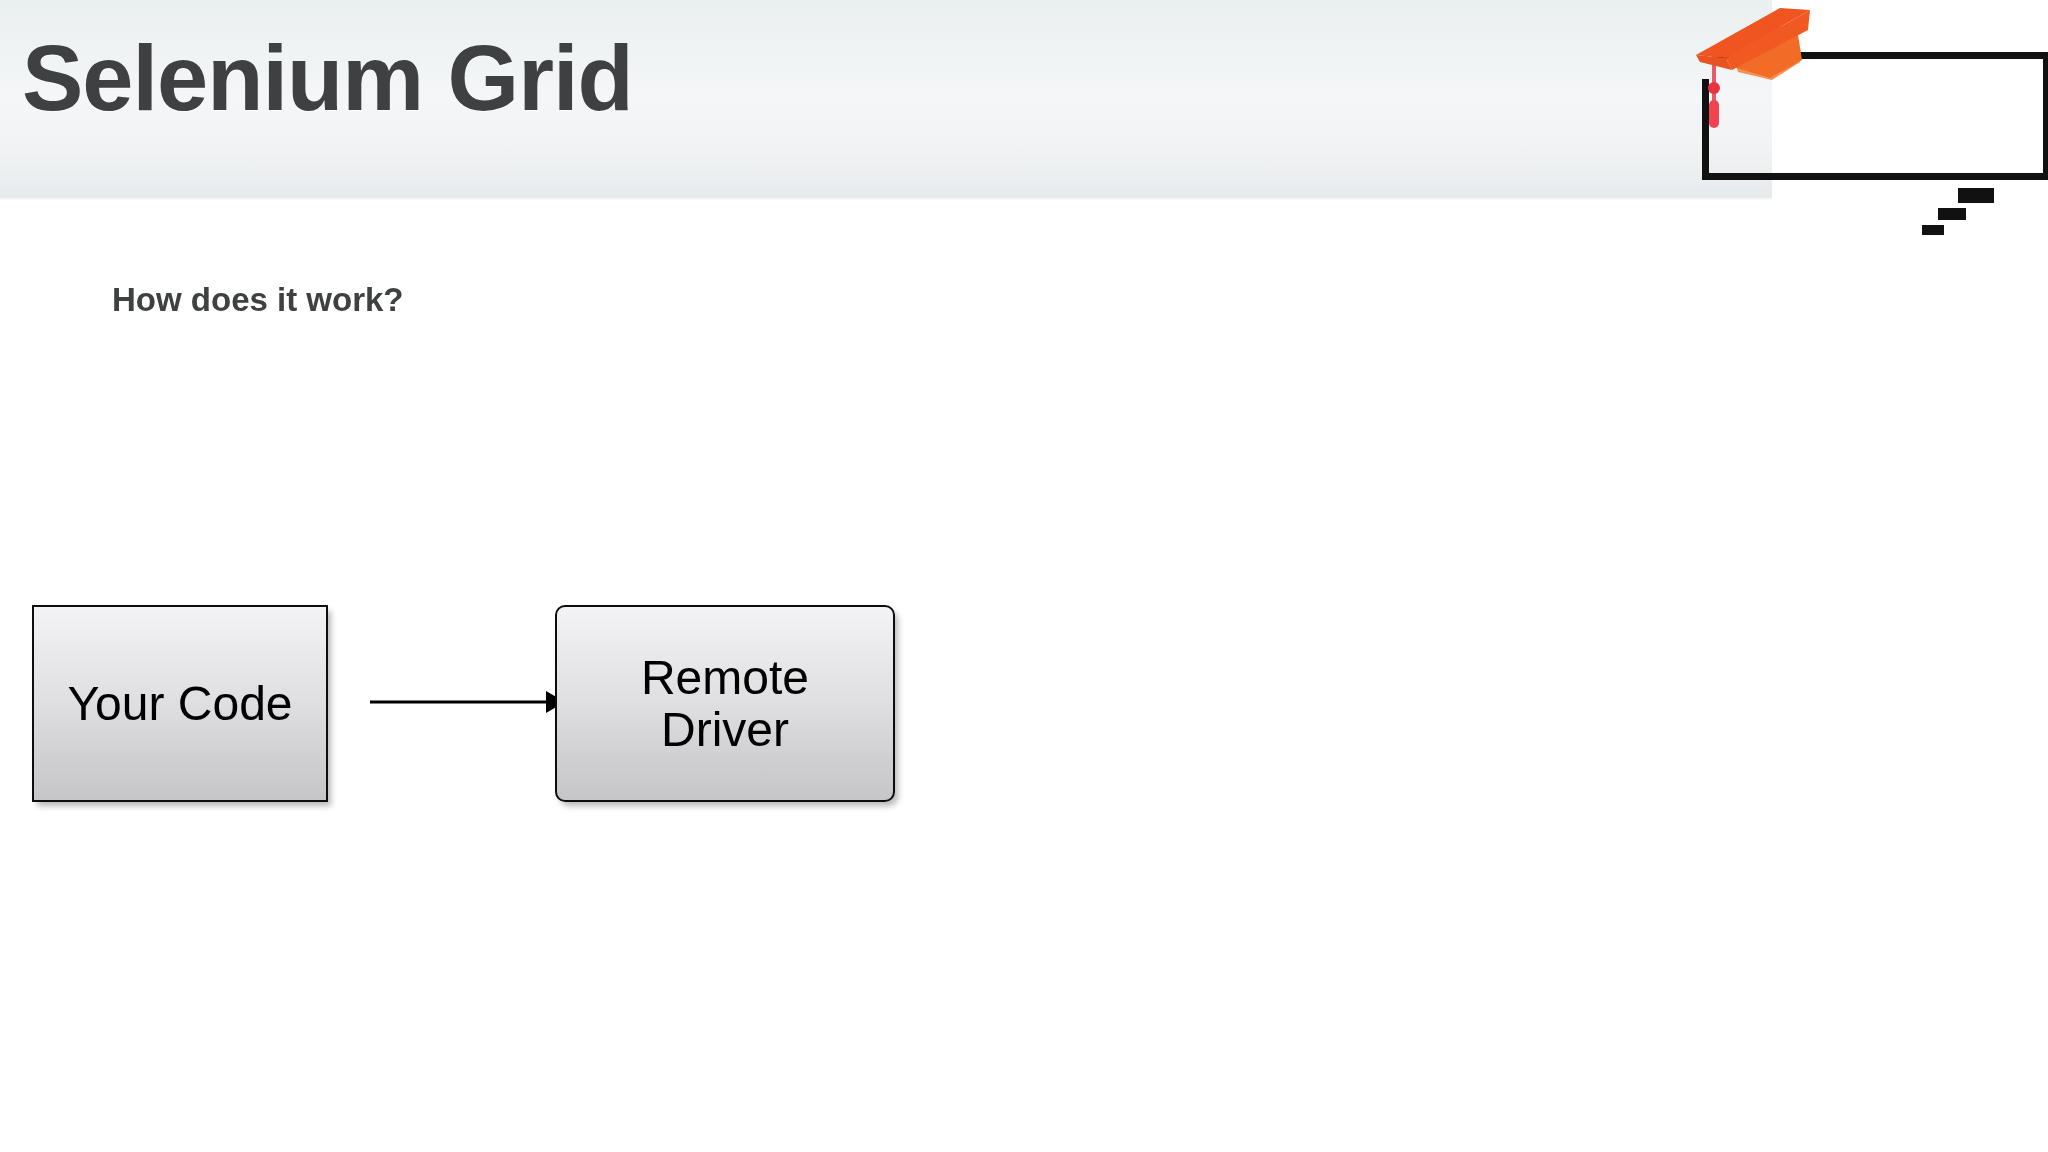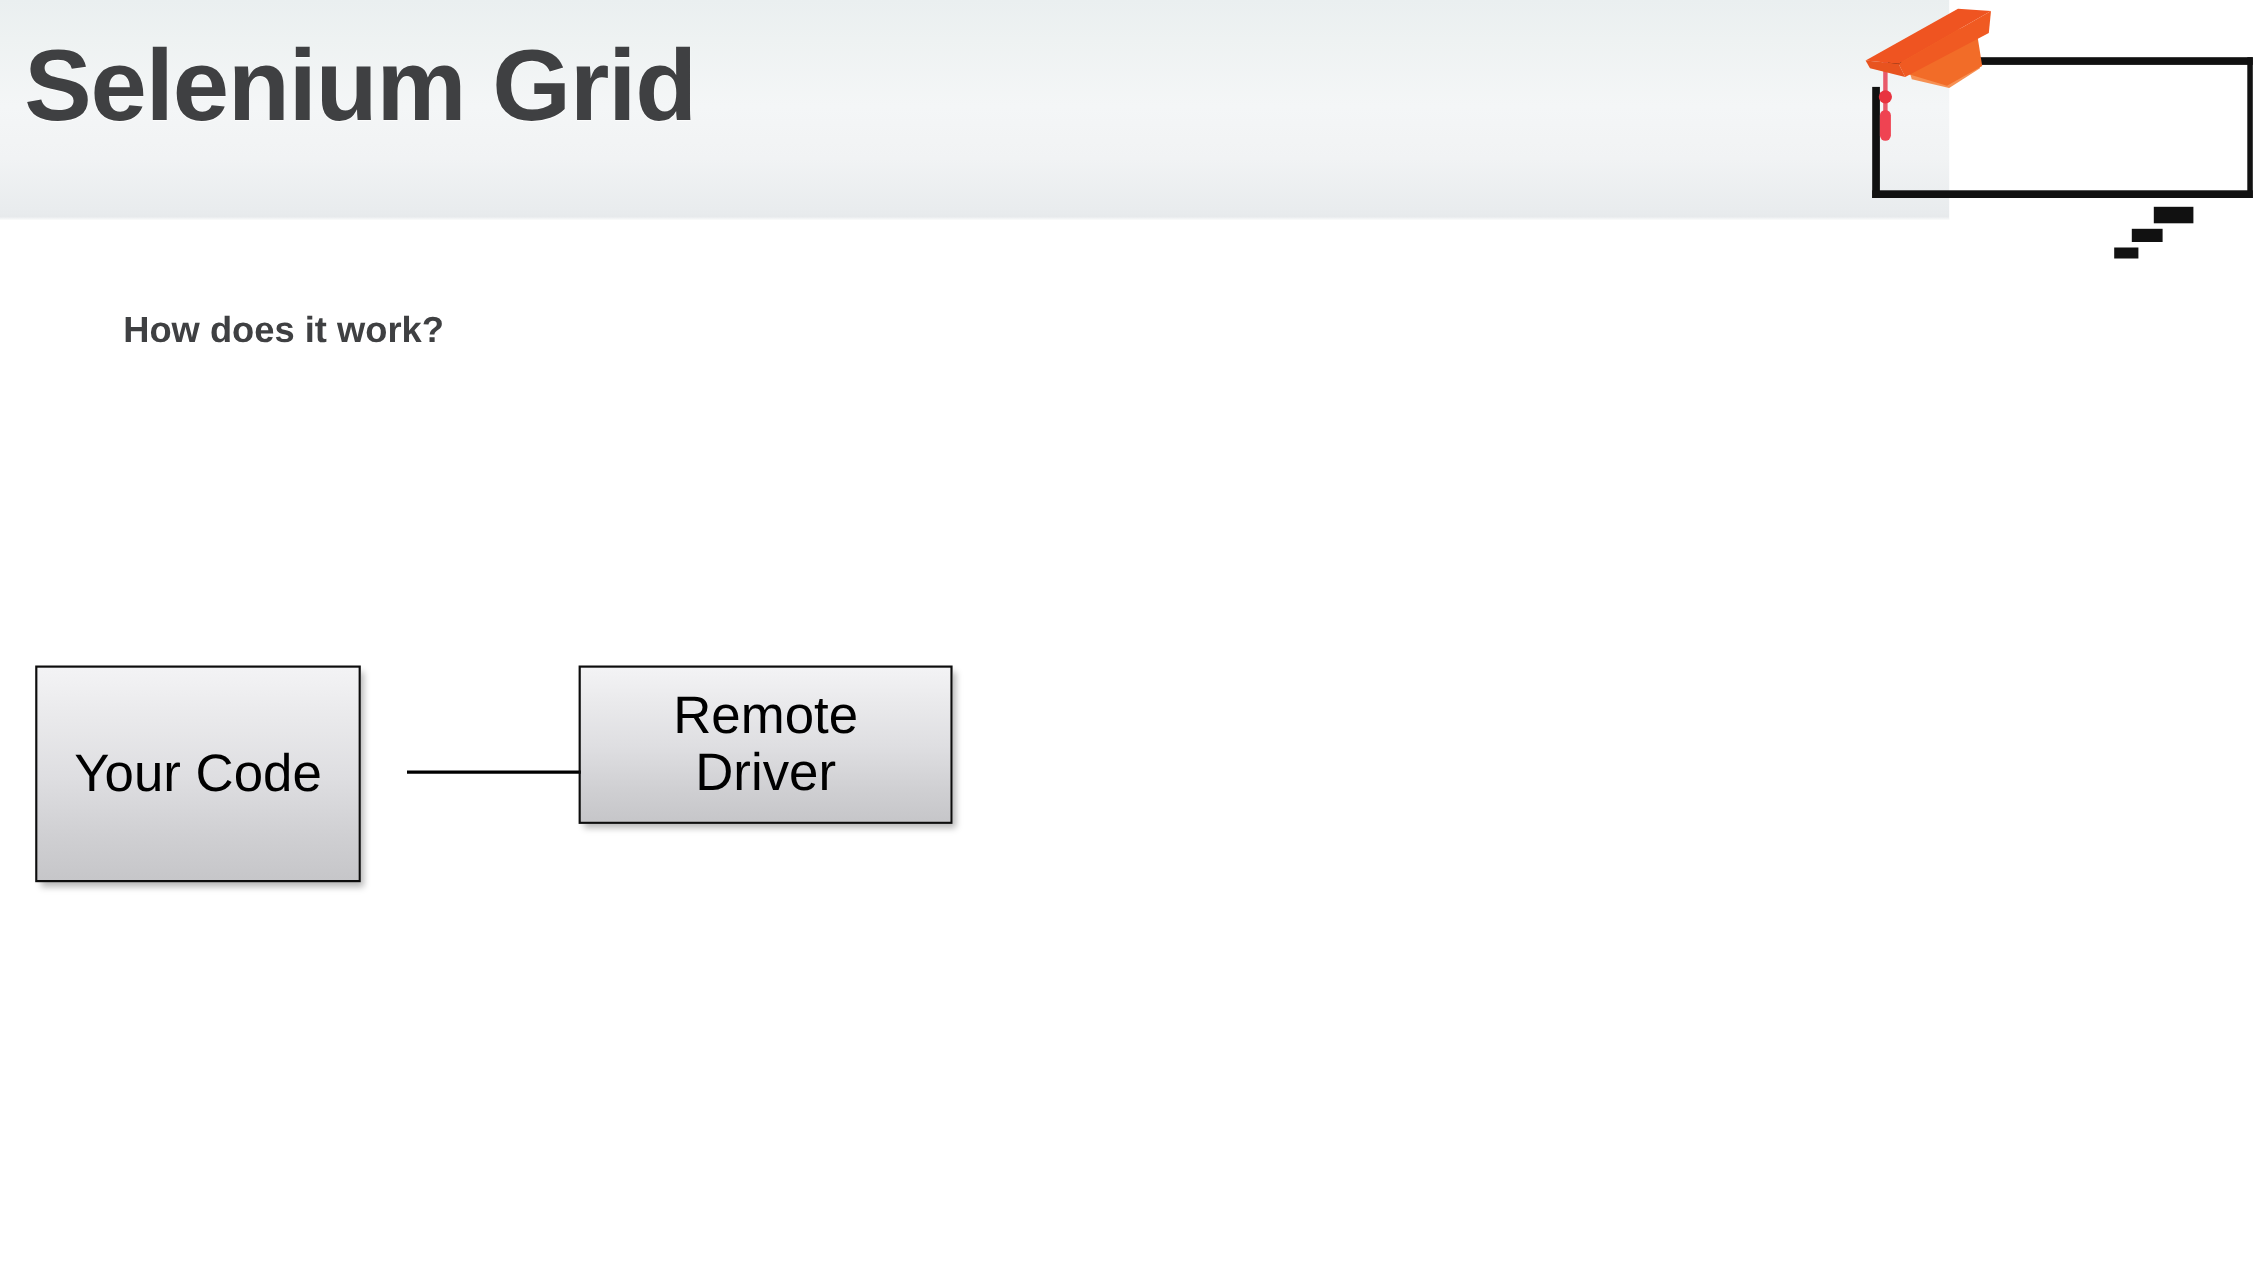--- a/index.html
+++ b/index.html
@@ -124,24 +124,25 @@
   }
 
   #box-your-code {
     left: 32px;
     top: 605px;
     width: 296px;
     height: 197px;
   }
 
   #box-remote-driver {
-    left: 526px;
+    left: 555px;
     top: 605px;
     width: 340px;
-    height: 144px;
+    height: 197px;
+    border-radius: 10px;
   }
 
   .box-label {
     display: block;
     white-space: pre-line;
   }
 
   #arrow-your-code-to-remote-driver {
     position: absolute;
     left: 370px;

